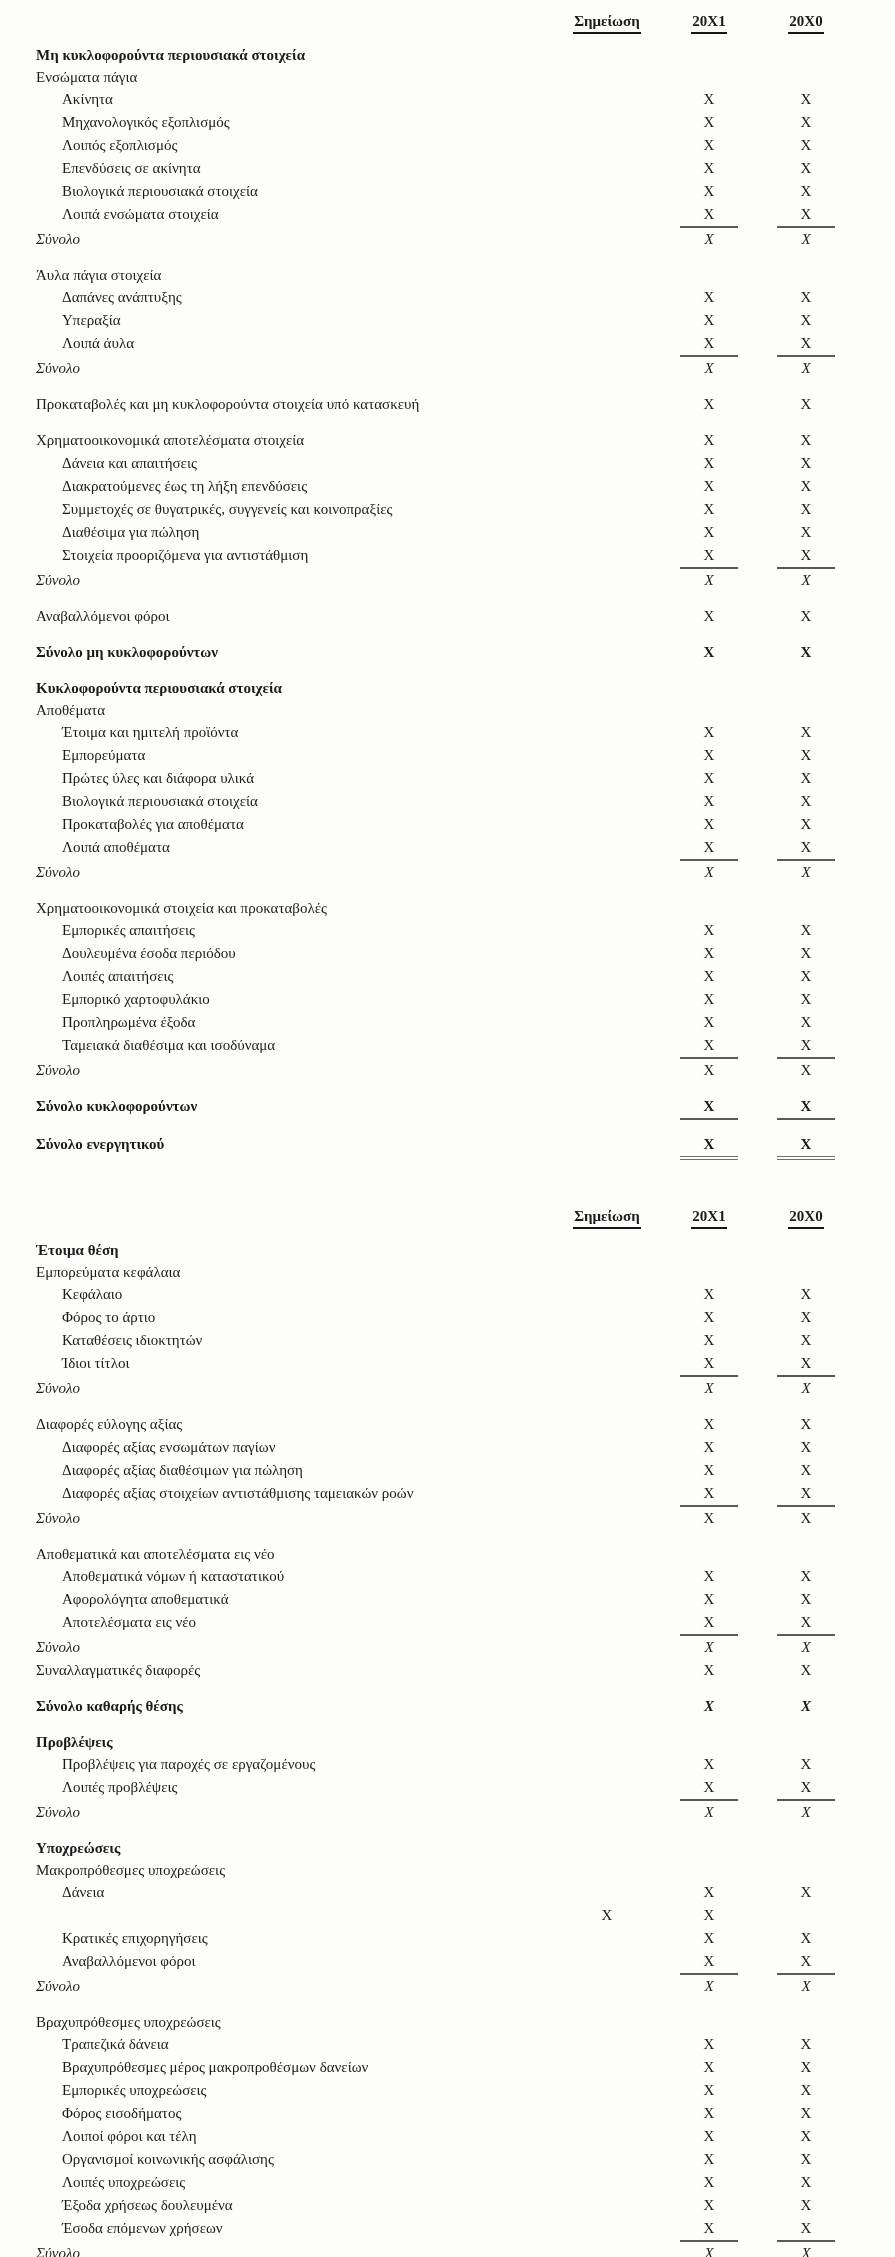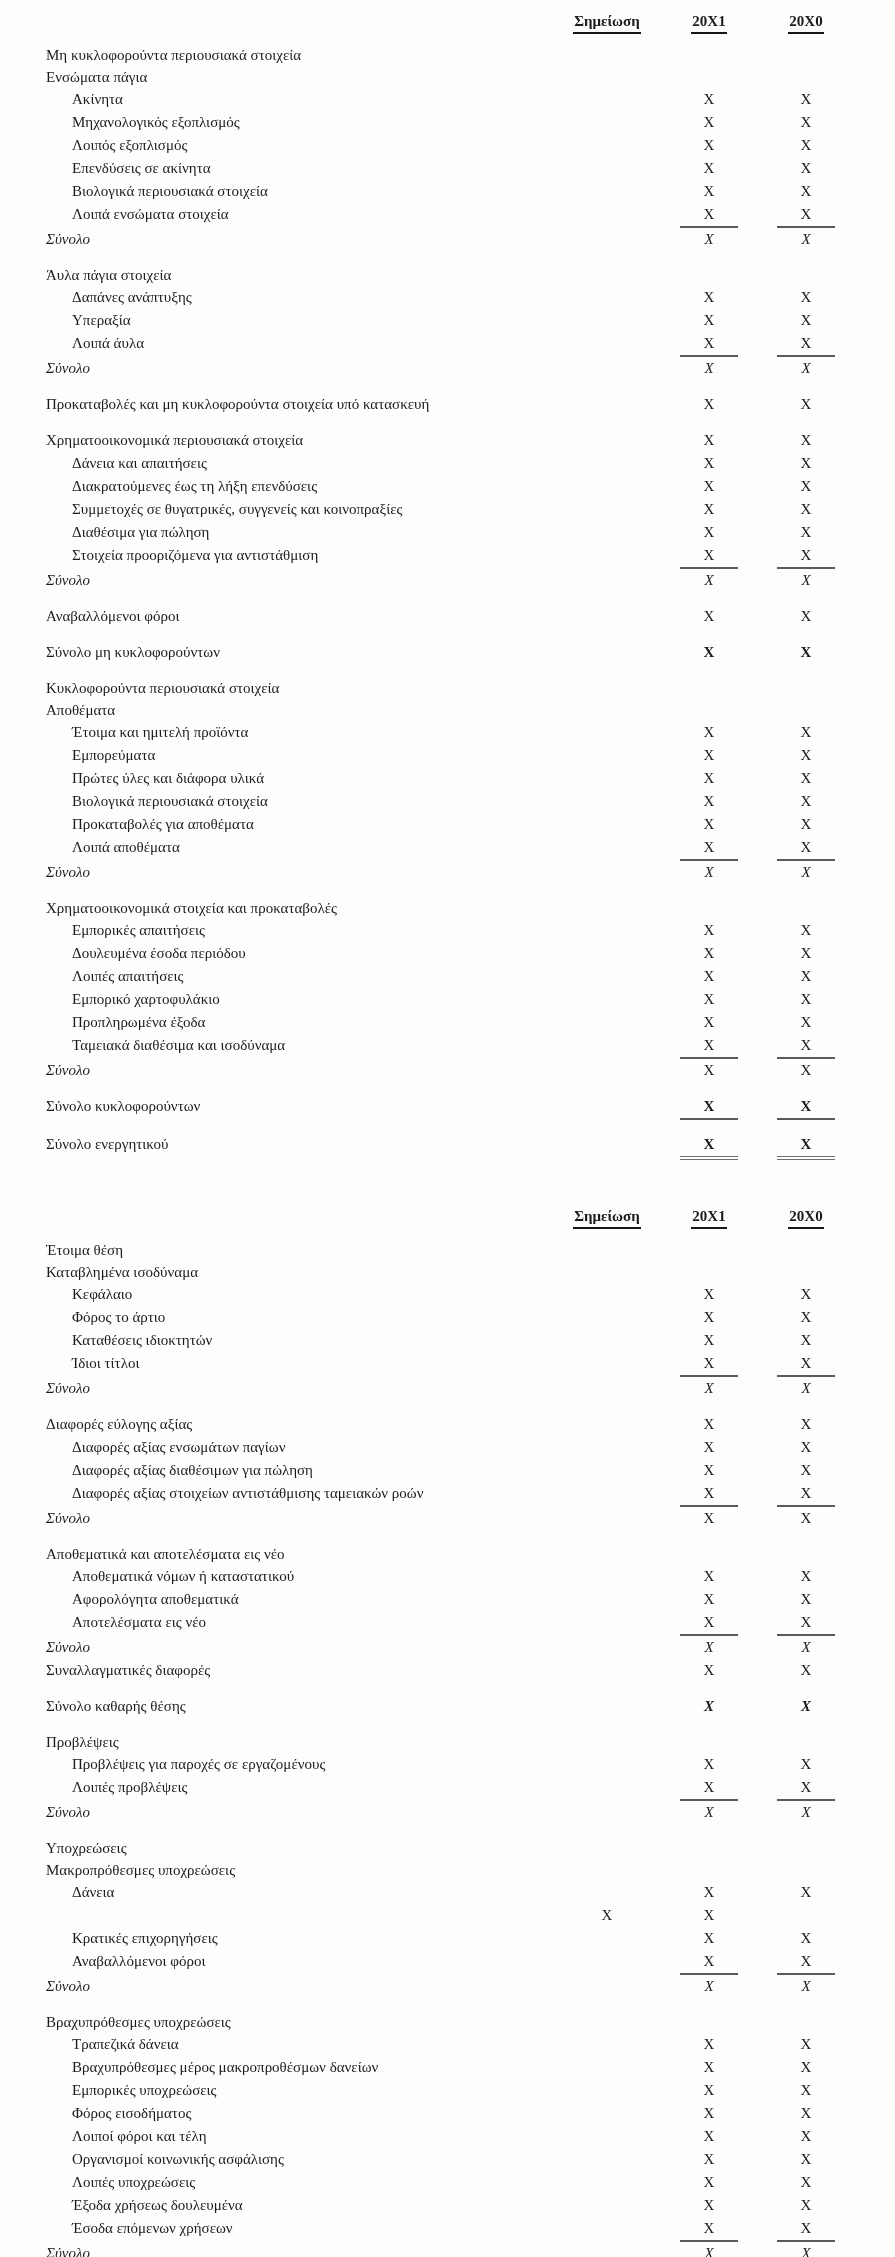--- a/index.html
+++ b/index.html
@@ -1,27 +1,26 @@
 <!DOCTYPE html>
 <html><head>
 <meta charset="utf-8">
 <style>
   html,body{margin:0;padding:0;background:#ffffff;}
   .sheet{
     position:relative;width:895px;height:2257px;box-sizing:border-box;
     background:#fdfdfc;color:#1b1b1b;overflow:hidden;
     font-family:"Liberation Serif","DejaVu Serif",serif;font-size:15px;
     padding-top:10px;
-    padding-left:10px;
   }
   .rows{padding:0 40px 0 36px;}
   .row{display:grid;grid-template-columns:1fr 108px 96px 98px;align-items:baseline;line-height:22px;}
   .lbl{white-space:nowrap;overflow:hidden;}
   .lbl.ind{padding-left:26px;}
-  .b{font-weight:normal;}
+  .b{font-weight:bold;}
   .i{font-style:italic;}
   .cell{text-align:center;}
   .x{display:inline-block;min-width:58px;text-align:center;padding-bottom:1px;}
   .x.vi{font-style:italic;}
   .x.vb{font-weight:bold;}
   .x.vbi{font-weight:bold;font-style:italic;}
   .x.us{border-bottom:2px solid #5a5a5a;}
   .x.ud{border-bottom:4px double #6f6f6f;}
   .gap{height:13px;}
   .hdr{font-weight:bold;margin-bottom:10px;}
@@ -129,21 +128,21 @@
           </div>
           <div class="gap"></div>
           <div class="row">
             <div class="lbl">Προκαταβολές και μη κυκλοφορούντα στοιχεία υπό κατασκευή</div>
             <div class="cell"></div>
             <div class="cell"><span class="x">X</span></div>
             <div class="cell"><span class="x">X</span></div>
           </div>
           <div class="gap"></div>
           <div class="row">
-            <div class="lbl">Χρηματοοικονομικά περιουσιακά στοιχεία</div>
+            <div class="lbl">Χρηματοοικονομικά αποτελέσματα στοιχεία</div>
             <div class="cell"></div>
             <div class="cell"><span class="x">X</span></div>
             <div class="cell"><span class="x">X</span></div>
           </div>
           <div class="row">
             <div class="lbl ind">Δάνεια και απαιτήσεις</div>
             <div class="cell"></div>
             <div class="cell"><span class="x">X</span></div>
             <div class="cell"><span class="x">X</span></div>
           </div>
@@ -322,21 +321,21 @@
         <div class="cell"><span class="hu">20X0</span></div>
       </div>
       <div>
           <div class="row">
             <div class="lbl b">Έτοιμα θέση</div>
             <div class="cell"></div>
             <div class="cell"></div>
             <div class="cell"></div>
           </div>
           <div class="row">
-            <div class="lbl">Καταβλημένα ισοδύναμα</div>
+            <div class="lbl">Εμπορεύματα κεφάλαια</div>
             <div class="cell"></div>
             <div class="cell"></div>
             <div class="cell"></div>
           </div>
           <div class="row">
             <div class="lbl ind">Κεφάλαιο</div>
             <div class="cell"></div>
             <div class="cell"><span class="x">X</span></div>
             <div class="cell"><span class="x">X</span></div>
           </div>

